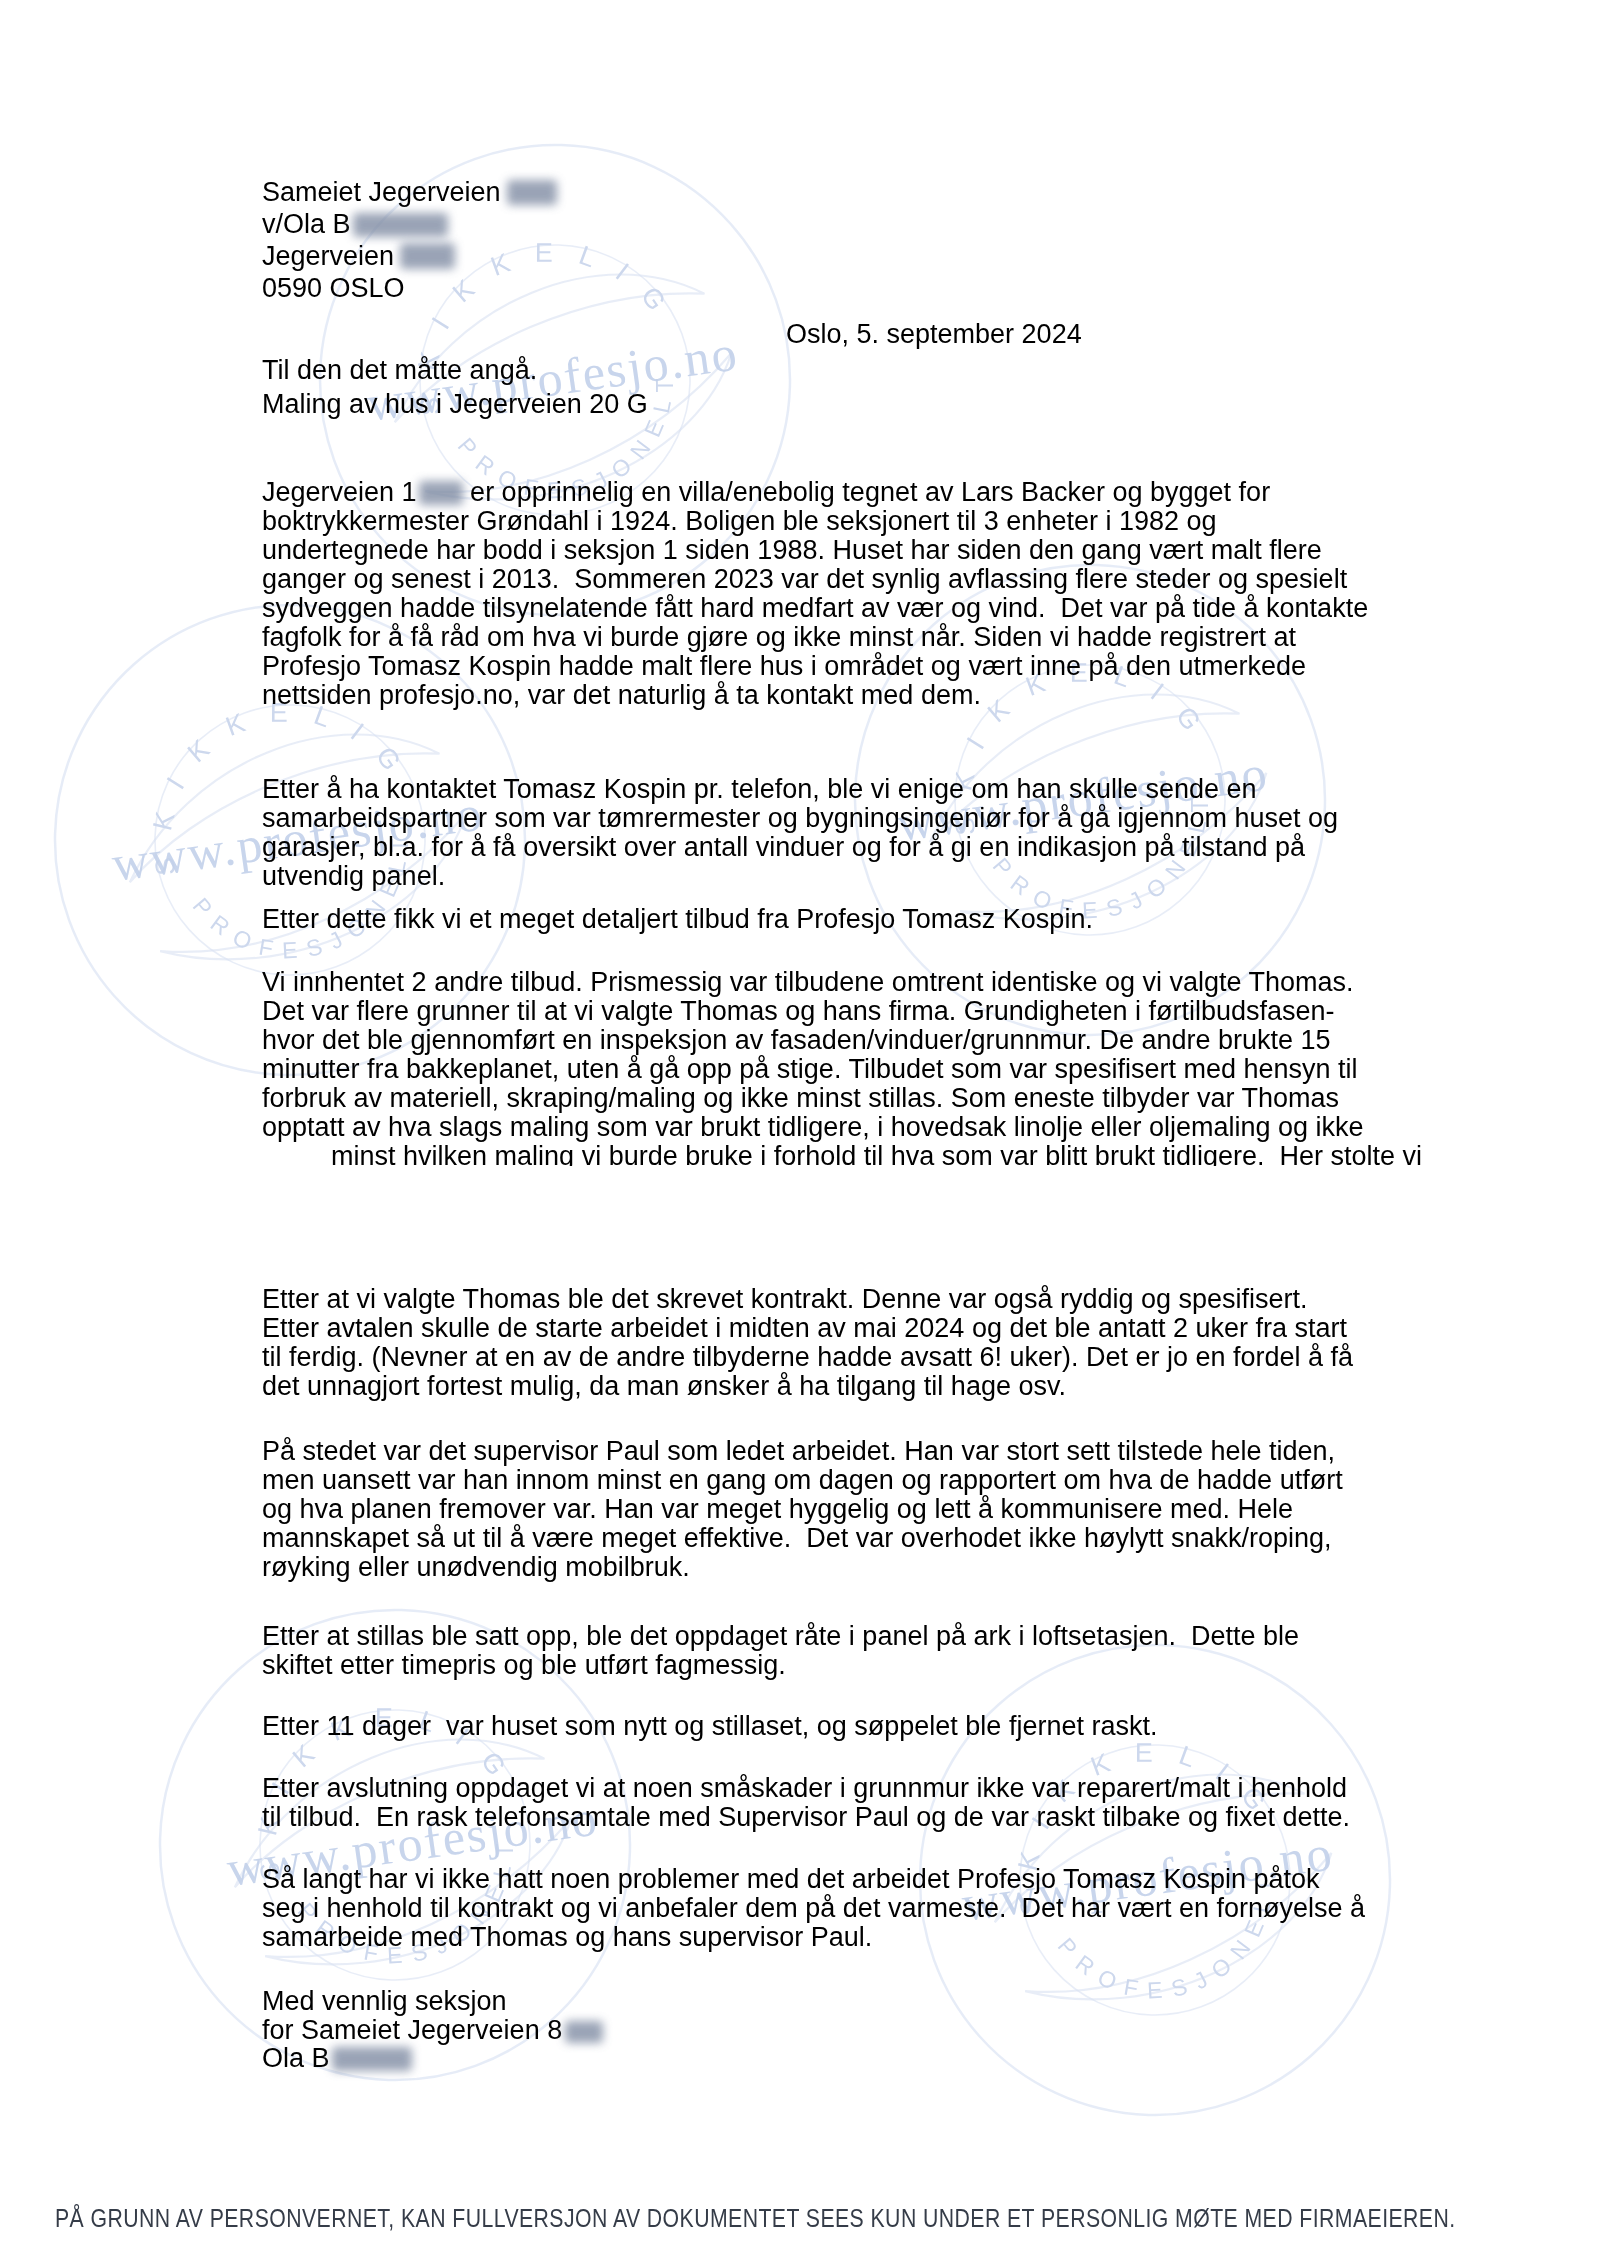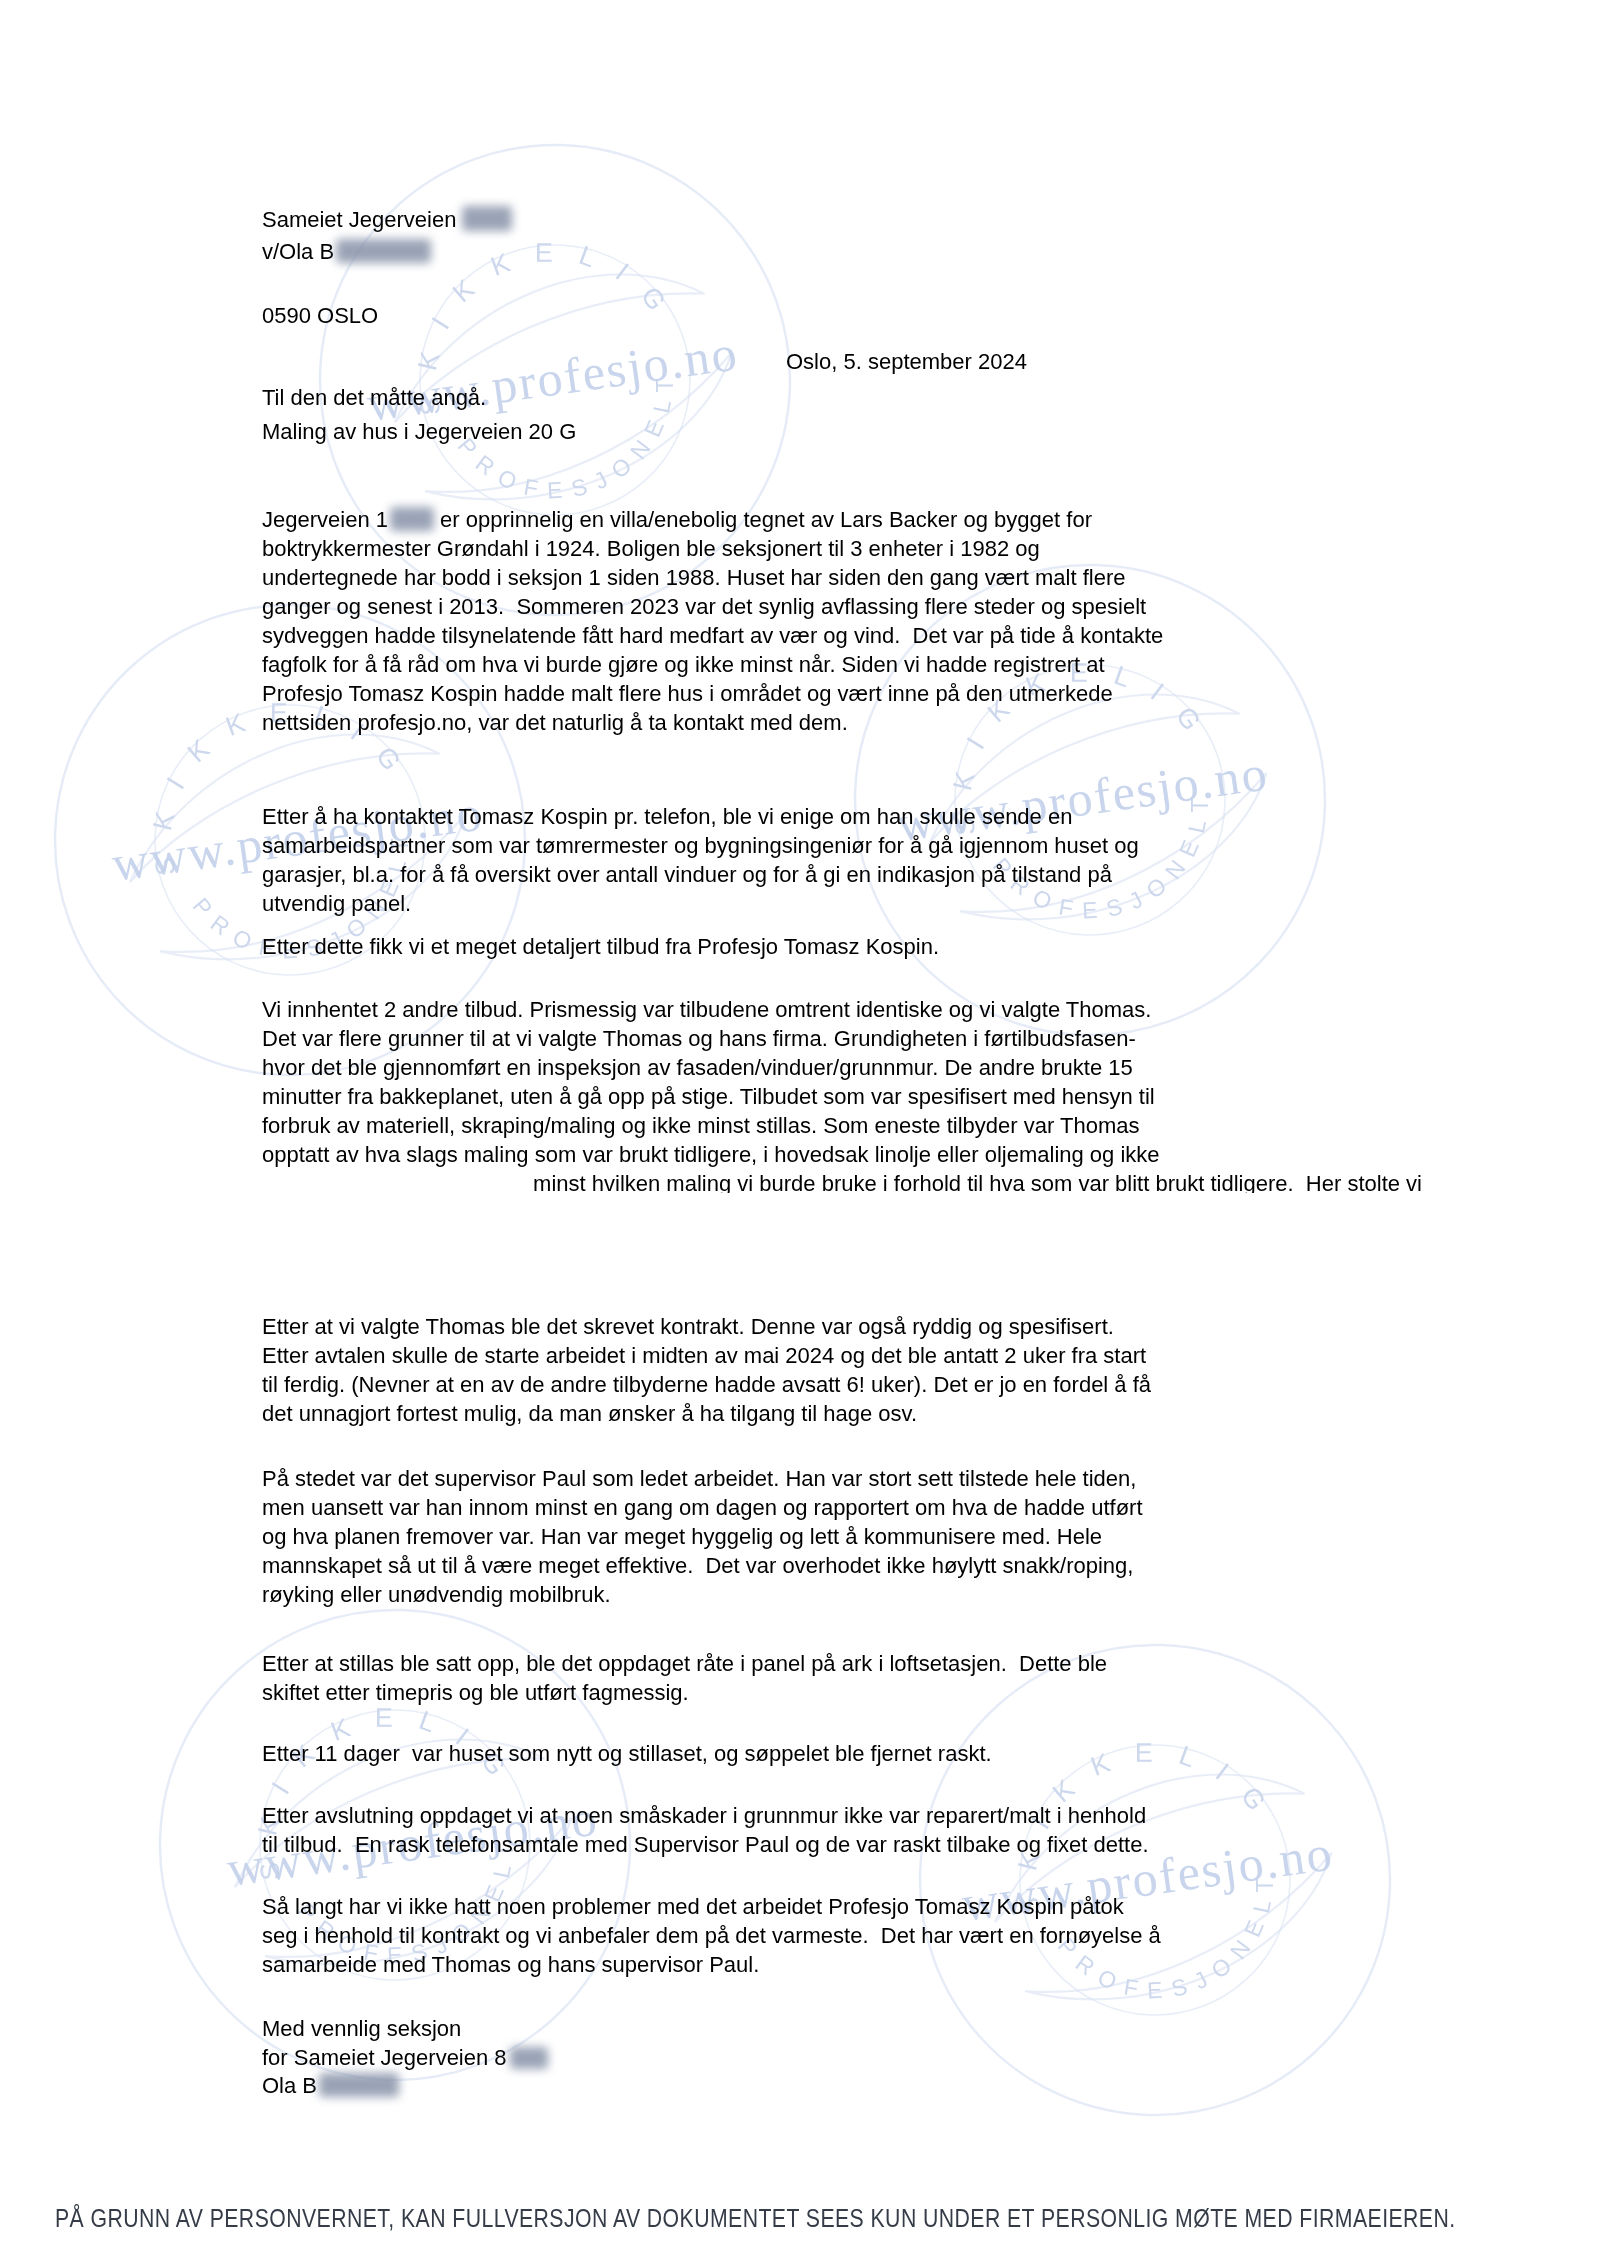--- a/index.html
+++ b/index.html
@@ -9,21 +9,21 @@
   }
   .wm-svg{position:absolute;left:0;top:0;z-index:0;}
   .wm-ring{fill:none;stroke:#d6dff1;stroke-width:2.5;opacity:.6;}
   .wm-ring2{fill:none;stroke:#d6dff1;stroke-width:1.6;opacity:.55;}
   .wm-leaf{fill:none;stroke:#d8e1f2;stroke-width:2.2;opacity:.6;}
   .wm-arc{font-family:"Liberation Sans",sans-serif;font-size:27px;letter-spacing:24px;fill:#cdd8ed;text-anchor:middle;}
   .wm-arc-b{font-family:"Liberation Sans",sans-serif;font-size:23px;letter-spacing:11px;fill:#cdd8ed;text-anchor:middle;}
   .wm-www{font-family:"Liberation Serif",serif;font-size:50px;letter-spacing:2px;fill:#c3d1ea;opacity:.9;text-anchor:middle;}
   .tb{
     position:absolute;left:262px;width:1160px;
-    font-size:22px;line-height:29px;white-space:pre-wrap;z-index:2;margin-top:27px;
+    font-size:27px;line-height:29px;white-space:pre-wrap;z-index:2;
   }
   .clip{height:24px;overflow:hidden;text-align:right;}
   .redact{
     display:inline-block;background:#818da4;border-radius:4px;
     filter:blur(5px);opacity:.8;vertical-align:-4px;margin-left:6px;
   }
   .footer{
     position:absolute;left:55px;top:2204px;z-index:2;
     font-size:25px;line-height:28px;letter-spacing:.5px;color:#353c48;
     transform:scaleX(.85);transform-origin:0 0;white-space:nowrap;
@@ -88,20 +88,21 @@
       <use href="#leafU" class="wm-leaf"></use>
         <use href="#leafL" class="wm-leaf"></use>
       <text class="wm-arc"><textPath href="#arcT" startOffset="50%">SKIKKELIG</textPath></text>
       <text class="wm-arc-b"><textPath href="#arcB" startOffset="50%">PROFESJONELT</textPath></text>
     </g>
     <text class="wm-www" transform="translate(1150 1895) rotate(-8)">www.profesjo.no</text>
   </svg>
 
   <div class="tb" style="top:178px"><span>Sameiet Jegerveien</span><span class="redact" style="width:50px;height:25px"></span></div>
   <div class="tb" style="top:210px"><span>v/Ola B</span><span class="redact" style="width:95px;height:24px;margin-left:2px"></span></div>
+  <div class="tb" style="top:242px"><span>Jegerveien</span><span class="redact" style="width:55px;height:26px"></span></div>
   <div class="tb" style="top:274px"><span>0590 OSLO</span></div>
 
   <div class="tb" style="top:320px;left:786px">Oslo, 5. september 2024</div>
 
   <div class="tb" style="top:356px">Til den det måtte angå.</div>
   <div class="tb" style="top:390px">Maling av hus i Jegerveien 20 G</div>
 
   <div class="tb" style="top:478px"><span>Jegerveien 1</span><span class="redact" style="width:44px;height:24px;margin-left:2px"></span><span> er opprinnelig en villa/enebolig tegnet av Lars Backer og bygget for</span></div>
   <div class="tb" style="top:507px">boktrykkermester Grøndahl i 1924. Boligen ble seksjonert til 3 enheter i 1982 og
 undertegnede har bodd i seksjon 1 siden 1988. Huset har siden den gang vært malt flere

